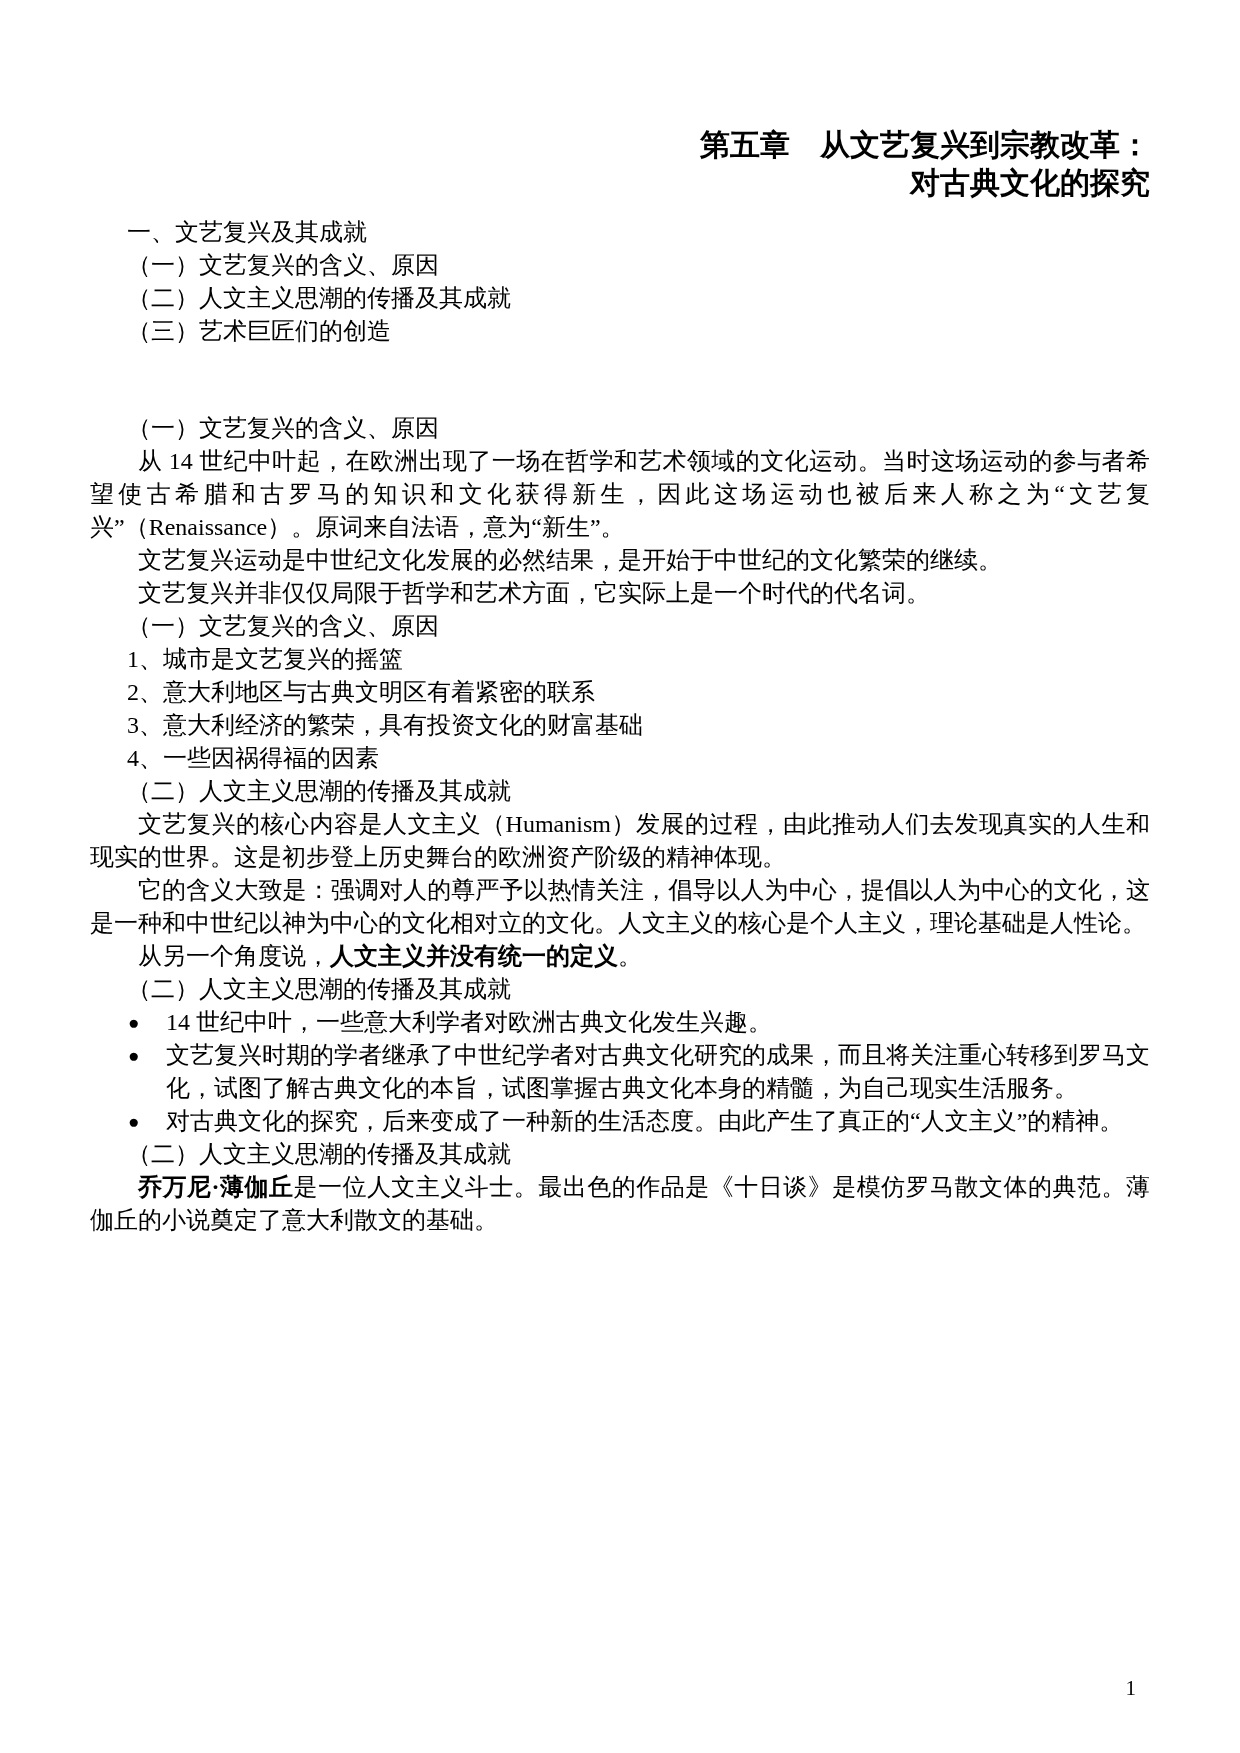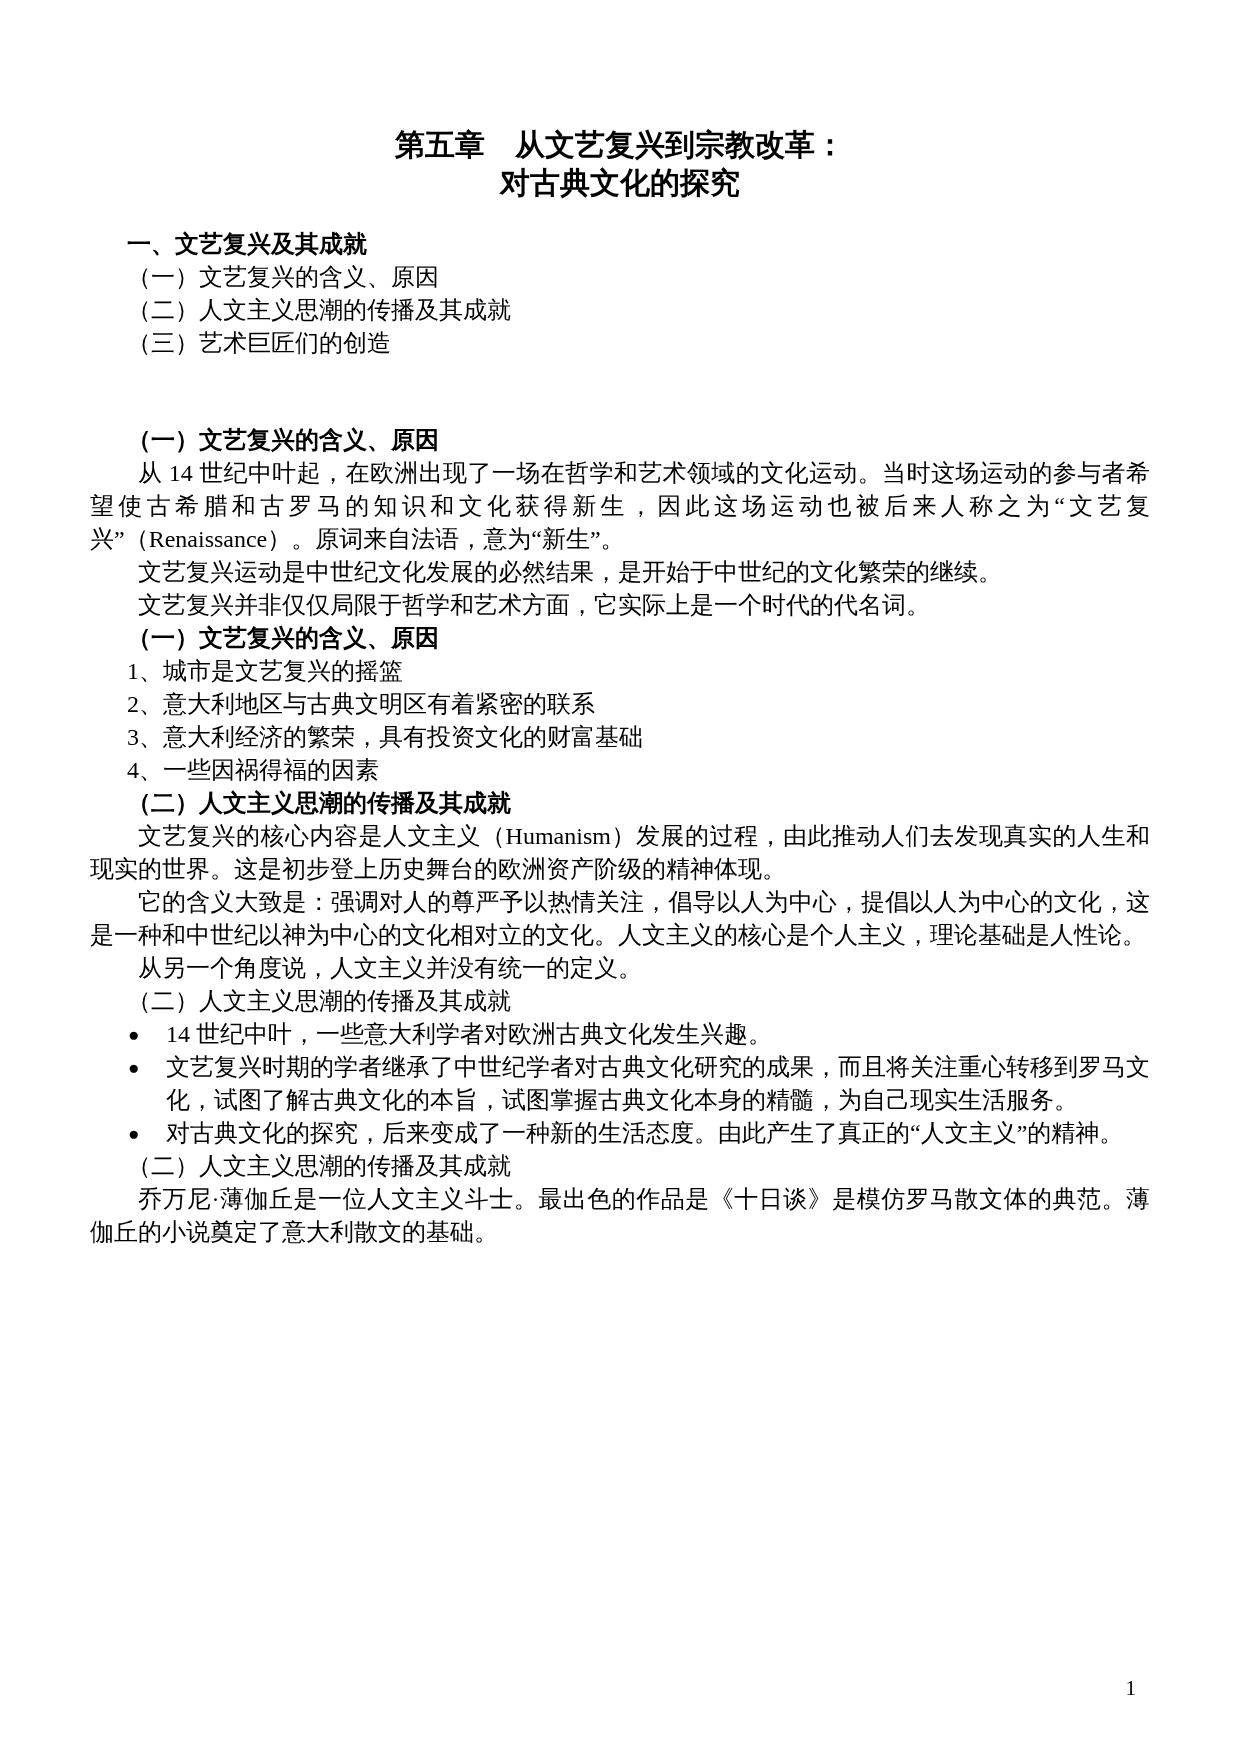--- a/index.html
+++ b/index.html
@@ -15,49 +15,49 @@
     background: #ffffff;
     box-sizing: border-box;
     padding: 126px 90px 0 90px;
     font-family: "Liberation Serif", "DejaVu Serif", serif;
     color: #000000;
     font-size: 24px;
     line-height: 33px;
   }
   .block { margin: 0; }
   .block.title {
-    text-align: center;
+    text-align: right;
     font-weight: bold;
     font-size: 30px;
     line-height: 38px;
-    margin-bottom: 26px;
+    margin-bottom: 14px;
   }
   .block.heading {
-    font-weight: bold;
+    font-weight: normal;
     padding-left: 37px;
   }
   .block.item {
     padding-left: 37px;
   }
   .block.para {
     text-indent: 48px;
     text-align: justify;
   }
   .block.bullet {
     position: relative;
     padding-left: 76px;
     text-align: justify;
   }
   .bullet-marker {
     position: absolute;
     left: 38px;
     top: 0;
     font-size: 19px;
   }
-  .bold { font-weight: normal; }
+  .bold { font-weight: bold; }
   .block.spacer { height: 32px; }
   .page-number {
     position: absolute;
     right: 104px;
     top: 1676px;
     font-size: 21px;
     line-height: 24px;
   }
 </style>
 </head>

